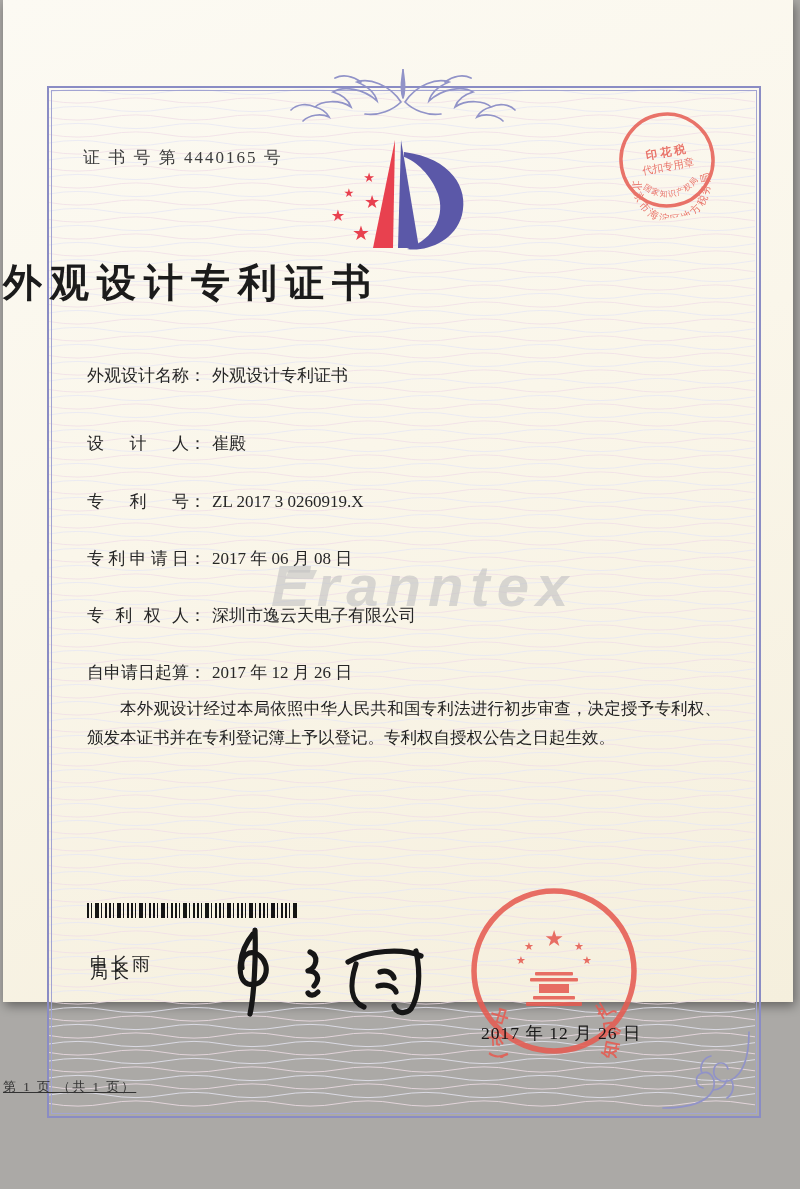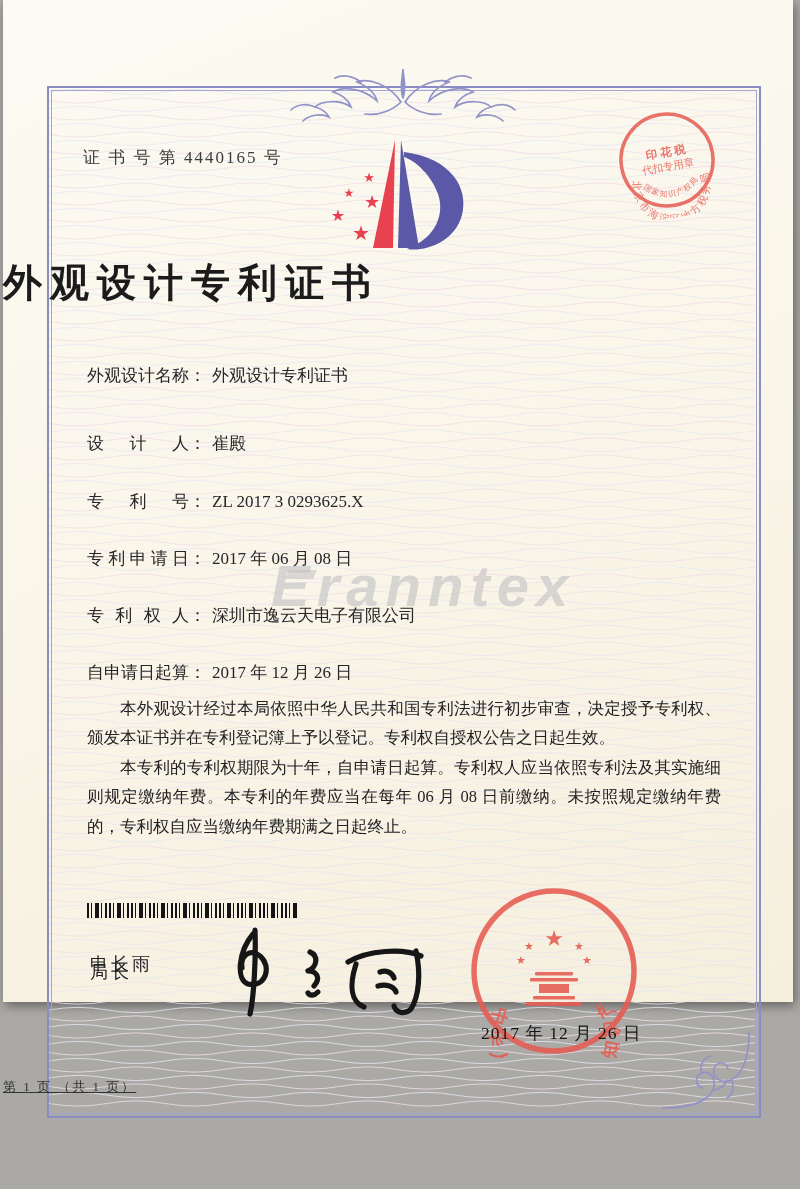--- a/index.html
+++ b/index.html
@@ -238,38 +238,37 @@
 
   <div class="title">外观设计专利证书</div>
 
   <div class="field f0">
     <span class="flabel">外观设计名称</span><span class="fcolon">：</span><span>外观设计专利证书</span>
   </div>
   <div class="field f1">
     <span class="flabel">设计人</span><span class="fcolon">：</span><span>崔殿</span>
   </div>
   <div class="field f2">
-    <span class="flabel">专利号</span><span class="fcolon">：</span><span>ZL 2017 3 0293625.X</span>
+    <span class="flabel">专利号</span><span class="fcolon">：</span><span>ZL 2017 3 0260919.X</span>
   </div>
   <div class="field f3">
     <span class="flabel">专利申请日</span><span class="fcolon">：</span><span>2017 年 06 月 08 日</span>
   </div>
   <div class="field f4">
     <span class="flabel">专利权人</span><span class="fcolon">：</span><span>深圳市逸云天电子有限公司</span>
   </div>
   <div class="field f5">
     <span class="flabel">自申请日起算</span><span class="fcolon">：</span><span>2017 年 12 月 26 日</span>
   </div>
 
   <div class="wm-dash"></div>
   <div class="watermark">Eranntex</div>
 
   <div class="paras">
     <p>本外观设计经过本局依照中华人民共和国专利法进行初步审查，决定授予专利权、颁发本证书并在专利登记簿上予以登记。专利权自授权公告之日起生效。</p>
-    <p>本专利的专利权期限为十年，自申请日起算。专利权人应当依照专利法及其实施细则规定缴纳年费。本专利的年费应当在每年 06 月 08 日前缴纳。未按照规定缴纳年费的，专利权自应当缴纳年费期满之日起终止。</p>
   </div>
 
   <div class="barcode"></div>
 
   <div class="official-title">局长</div>
   <div class="official-name">申长雨</div>
 
   <svg class="signature" width="250" height="105" viewBox="0 0 250 105">
     <g stroke="#161616" fill="none" stroke-width="5.2" stroke-linecap="round" stroke-linejoin="round">
       <path d="M55,12 C40,30 38,58 50,62 C68,66 74,44 62,34 C52,26 42,34 44,46"></path>

